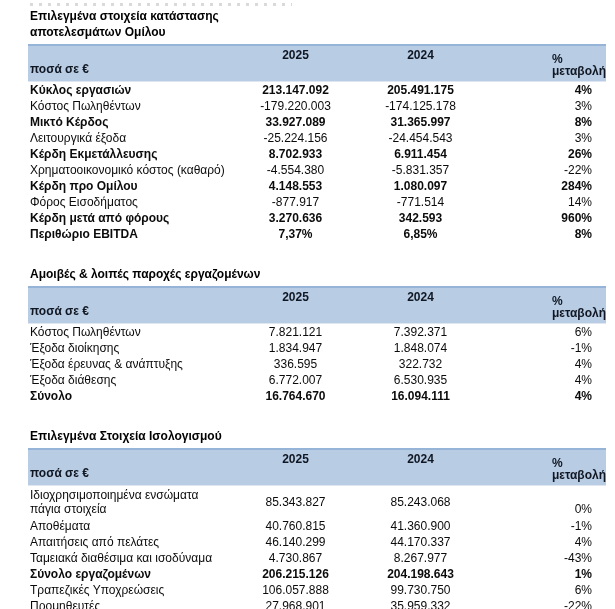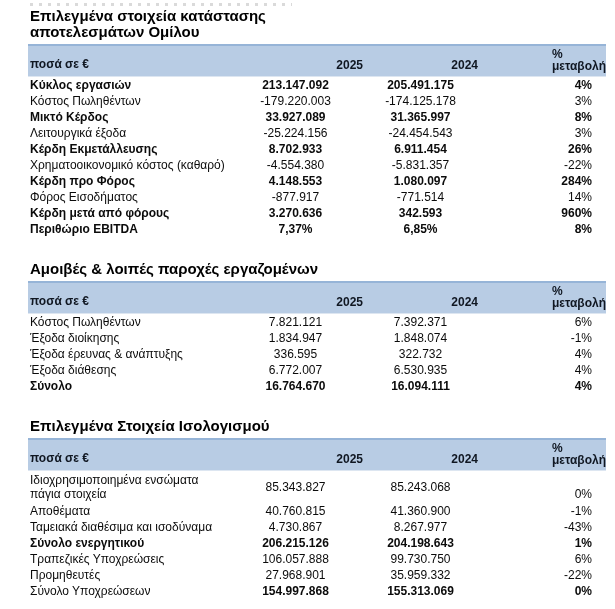--- a/index.html
+++ b/index.html
@@ -9,34 +9,34 @@
     color:#0b0b0b;-webkit-font-smoothing:antialiased;
   }
   .page{padding:8px 9px 0 28px;}
   .crop-artifact{
     position:absolute;top:3px;left:30px;width:262px;height:3px;opacity:.5;
     background:repeating-linear-gradient(90deg,#b5b5b5 0 3px,transparent 3px 9px);
   }
   section{display:block;}
   .section-gap{margin-top:24px;}
   .title{
-    font-weight:bold;font-size:15px;line-height:16px;
+    font-weight:bold;font-size:12px;line-height:16px;
     margin:0 0 4px 2px;color:#000;
   }
   table{border-collapse:collapse;table-layout:fixed;width:578px;}
   col.c-lbl{width:200px;}col.c-y1{width:135px;}col.c-y2{width:115px;}col.c-pct{width:128px;}
   thead th{
     background:var(--band,#b8cce4);
     border-top:2px solid var(--band-border,#96b4d7);
     border-bottom:1px solid #dde6f1;
     font-size:12px;font-weight:bold;color:#101722;
     vertical-align:bottom;padding:2px 0 3px 0;text-align:left;
   }
   thead th.h-lbl{padding:10px 0 5px 2px;}
-  thead th.h-num{text-align:right;padding-bottom:4px;}
+  thead th.h-num{text-align:center;padding-bottom:19px;}
   thead th.h-pct{text-align:right;}
   .pct-head{display:inline-block;text-align:left;line-height:12px;padding-right:0;}
   .pct-head span{display:block;}
   tbody td{font-size:12px;line-height:14px;padding:1px 0;vertical-align:bottom;}
   td.lbl{padding-left:2px;overflow:hidden;}
   td.num{text-align:center;font-variant-numeric:tabular-nums;}
   td.pct{text-align:right;padding-right:14px;font-variant-numeric:tabular-nums;}
   tr.bold-row td{font-weight:bold;}
   tr.bold-vals td.num,tr.bold-vals td.pct{font-weight:bold;}
   tr.tall td{padding-top:2px;padding-bottom:2px;}
@@ -102,21 +102,21 @@
             <td class="num">6.911.454</td>
             <td class="pct">26%</td>
           </tr>
           <tr>
             <td class="lbl">Χρηματοοικονομικό κόστος (καθαρό)</td>
             <td class="num">-4.554.380</td>
             <td class="num">-5.831.357</td>
             <td class="pct">-22%</td>
           </tr>
           <tr class="bold-row">
-            <td class="lbl">Κέρδη προ Φόρος</td>
+            <td class="lbl">Κέρδη προ Ομίλου</td>
             <td class="num">4.148.553</td>
             <td class="num">1.080.097</td>
             <td class="pct">284%</td>
           </tr>
           <tr>
             <td class="lbl">Φόρος Εισοδήματος</td>
             <td class="num">-877.917</td>
             <td class="num">-771.514</td>
             <td class="pct">14%</td>
           </tr>
@@ -222,27 +222,33 @@
             <td class="num">85.243.068</td>
             <td class="pct">0%</td>
           </tr>
           <tr>
             <td class="lbl">Αποθέματα</td>
             <td class="num">40.760.815</td>
             <td class="num">41.360.900</td>
             <td class="pct">-1%</td>
           </tr>
           <tr>
+            <td class="lbl">Απαιτήσεις από πελάτες</td>
+            <td class="num">46.140.299</td>
+            <td class="num">44.170.337</td>
+            <td class="pct">4%</td>
+          </tr>
+          <tr>
             <td class="lbl">Ταμειακά διαθέσιμα και ισοδύναμα</td>
             <td class="num">4.730.867</td>
             <td class="num">8.267.977</td>
             <td class="pct">-43%</td>
           </tr>
           <tr class="bold-row">
-            <td class="lbl">Σύνολο ενεργητικού</td>
+            <td class="lbl">Σύνολο εργαζομένων</td>
             <td class="num">206.215.126</td>
             <td class="num">204.198.643</td>
             <td class="pct">1%</td>
           </tr>
           <tr>
             <td class="lbl">Τραπεζικές Υποχρεώσεις</td>
             <td class="num">106.057.888</td>
             <td class="num">99.730.750</td>
             <td class="pct">6%</td>
           </tr>

